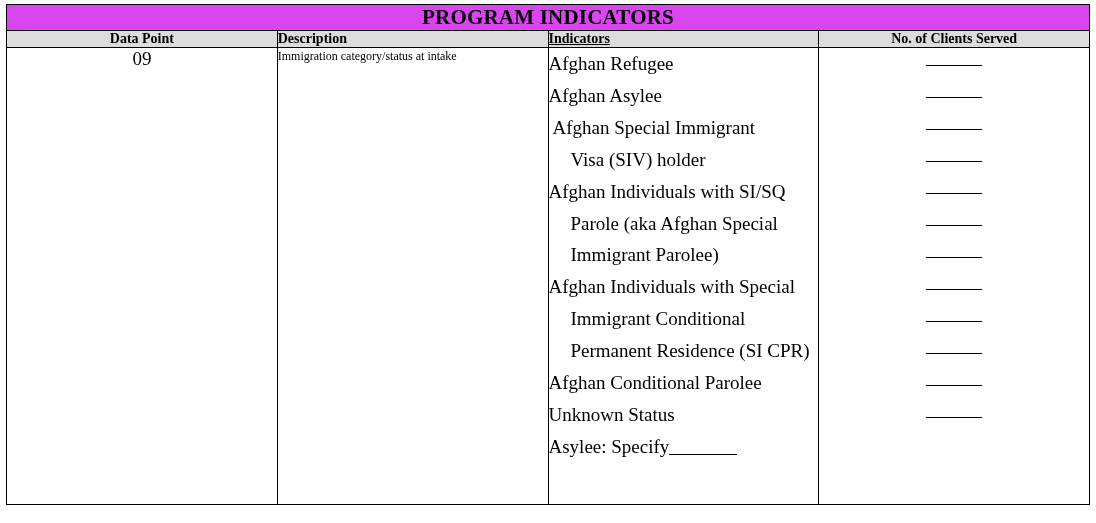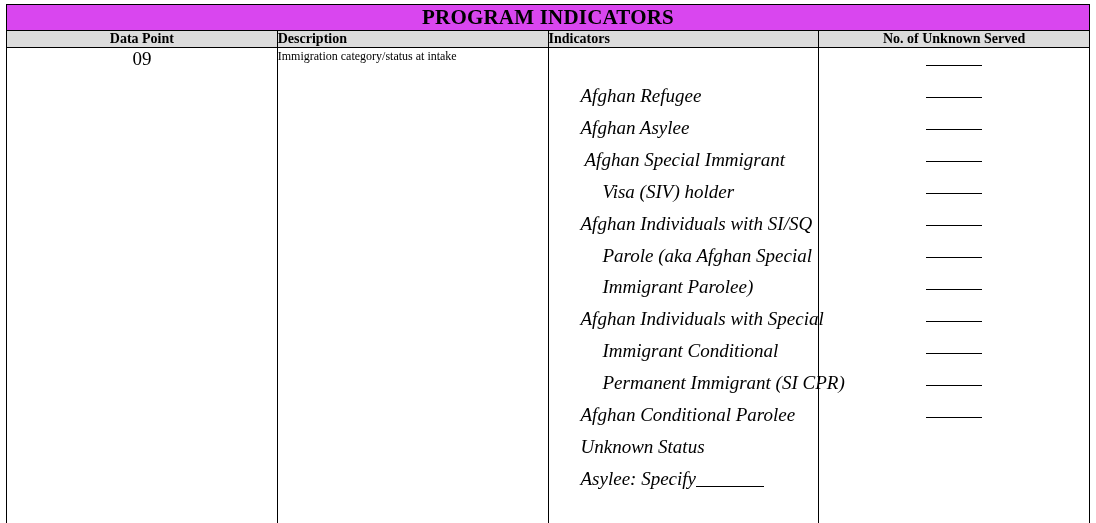--- a/index.html
+++ b/index.html
@@ -38,21 +38,21 @@
     font-weight: bold;
     font-size: 14px;
     padding: 4px 8px 5px 8px;
     text-align: left;
   }
   .header-cell.center {
     text-align: center;
   }
   .col-dp { width: 130px; }
   .col-desc { width: 300px; }
-  .col-ind { width: 392px; }
+  .col-ind { width: 392px; text-decoration: underline; }
   .col-clients { width: 258px; }
 
   .body-row td {
     height: 456px;
   }
   .datapoint-cell {
     text-align: center;
     font-size: 19px;
     vertical-align: middle;
     margin-top: 29px;
@@ -61,23 +61,22 @@
     font-size: 12px;
     padding: 160px 10px 0 10px;
     line-height: 1.35;
   }
   .indicators-cell {
     font-size: 19px;
     padding: 28px 10px 0 10px;
   }
   .ind-list {
     list-style: none;
-    margin: 16px;
-    padding: 16px;
-    font-style: italic;
+    margin: 0;
+    padding: 0;
   }
   .ind-list li {
     line-height: 1.68;
     white-space: pre;
   }
   .ind-list li.indent1 { padding-left: 4px; }
   .ind-list li.indent2 { padding-left: 22px; }
   .blank-underline {
     display: inline-block;
     border-bottom: 1px solid #000000;
@@ -110,37 +109,37 @@
 
 <table class="doc-table">
   <tbody>
     <tr>
       <td class="title-cell" colspan="4">PROGRAM INDICATORS</td>
     </tr>
     <tr>
       <td class="header-cell center col-dp">Data Point</td>
       <td class="header-cell col-desc">Description</td>
       <td class="header-cell col-ind">Indicators</td>
-      <td class="header-cell center col-clients">No. of Unknown Served</td>
+      <td class="header-cell center col-clients">No. of Clients Served</td>
     </tr>
     <tr class="body-row">
       <td class="datapoint-cell">09</td>
       <td class="desc-cell">Immigration category/status at intake</td>
       <td class="indicators-cell">
         <ul class="ind-list">
             <li><span>Afghan Refugee</span></li>
             <li><span>Afghan Asylee</span></li>
             <li class="indent1"><span>Afghan Special Immigrant</span></li>
             <li class="indent2"><span>Visa (SIV) holder</span></li>
             <li><span>Afghan Individuals with SI/SQ</span></li>
             <li class="indent2"><span>Parole (aka Afghan Special</span></li>
             <li class="indent2"><span>Immigrant Parolee)</span></li>
             <li><span>Afghan Individuals with Special</span></li>
             <li class="indent2"><span>Immigrant Conditional</span></li>
-            <li class="indent2"><span>Permanent Immigrant (SI CPR)</span></li>
+            <li class="indent2"><span>Permanent Residence (SI CPR)</span></li>
             <li><span>Afghan Conditional Parolee</span></li>
             <li><span>Unknown Status</span></li>
             <li><span>Asylee: Specify</span><span class="blank-underline"></span></li>
           </ul>
       </td>
       <td class="clients-cell">
         <ul class="dash-list">
             <li><span class="dash"></span></li>
             <li><span class="dash"></span></li>
             <li><span class="dash"></span></li>

